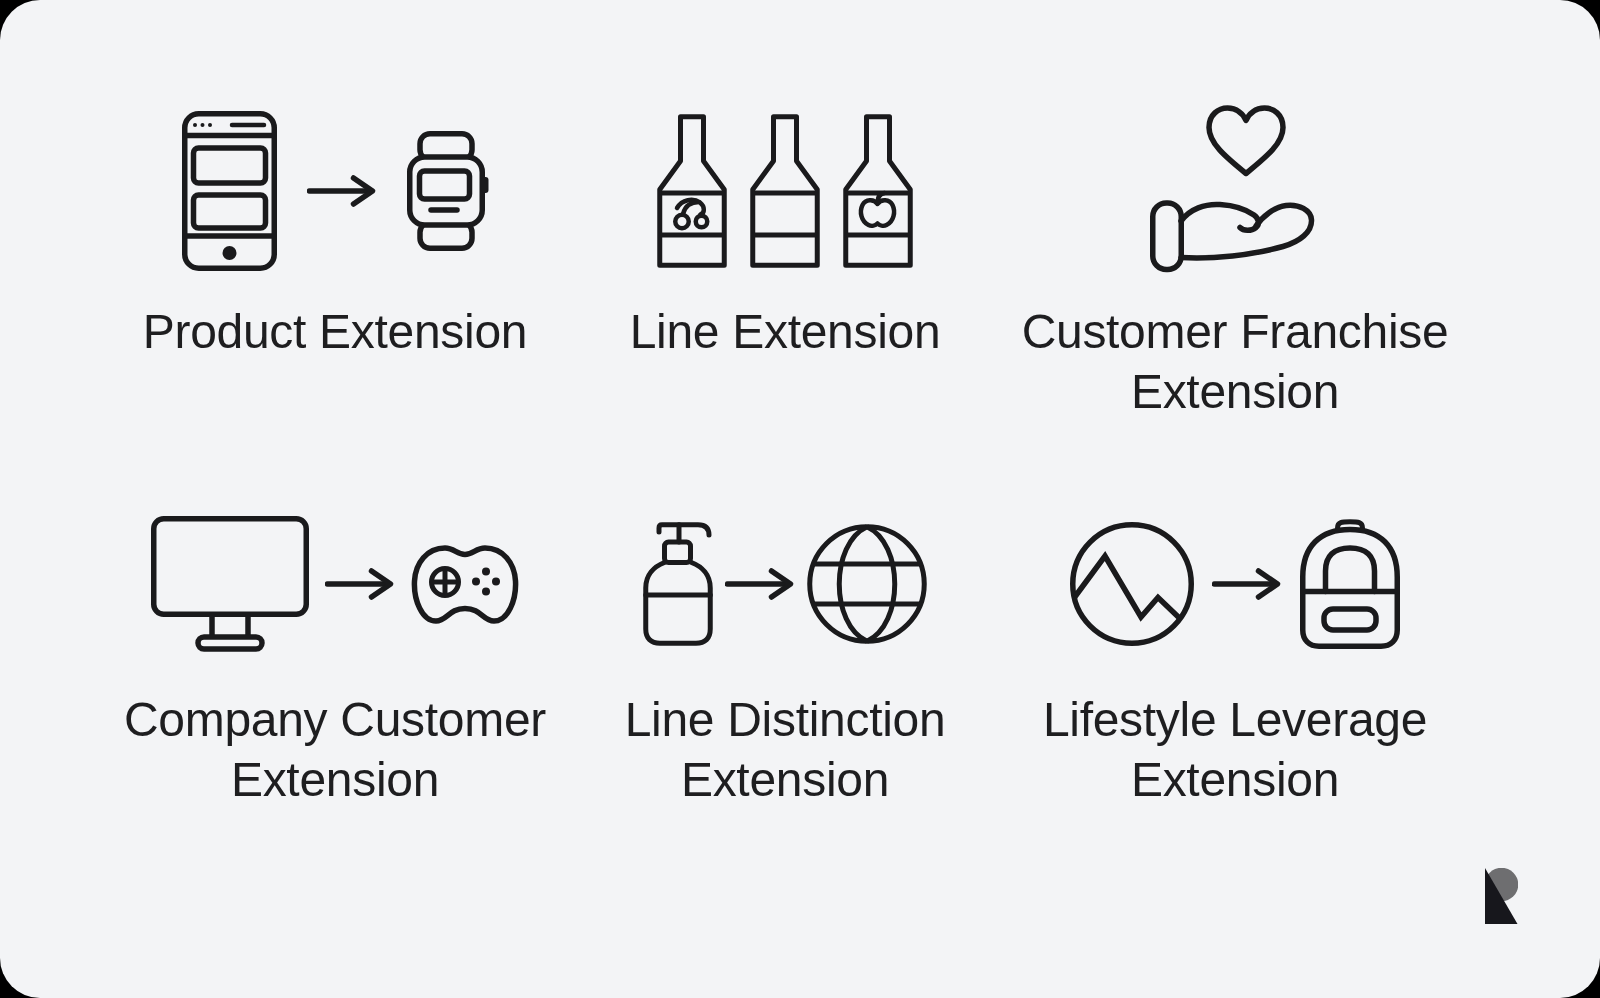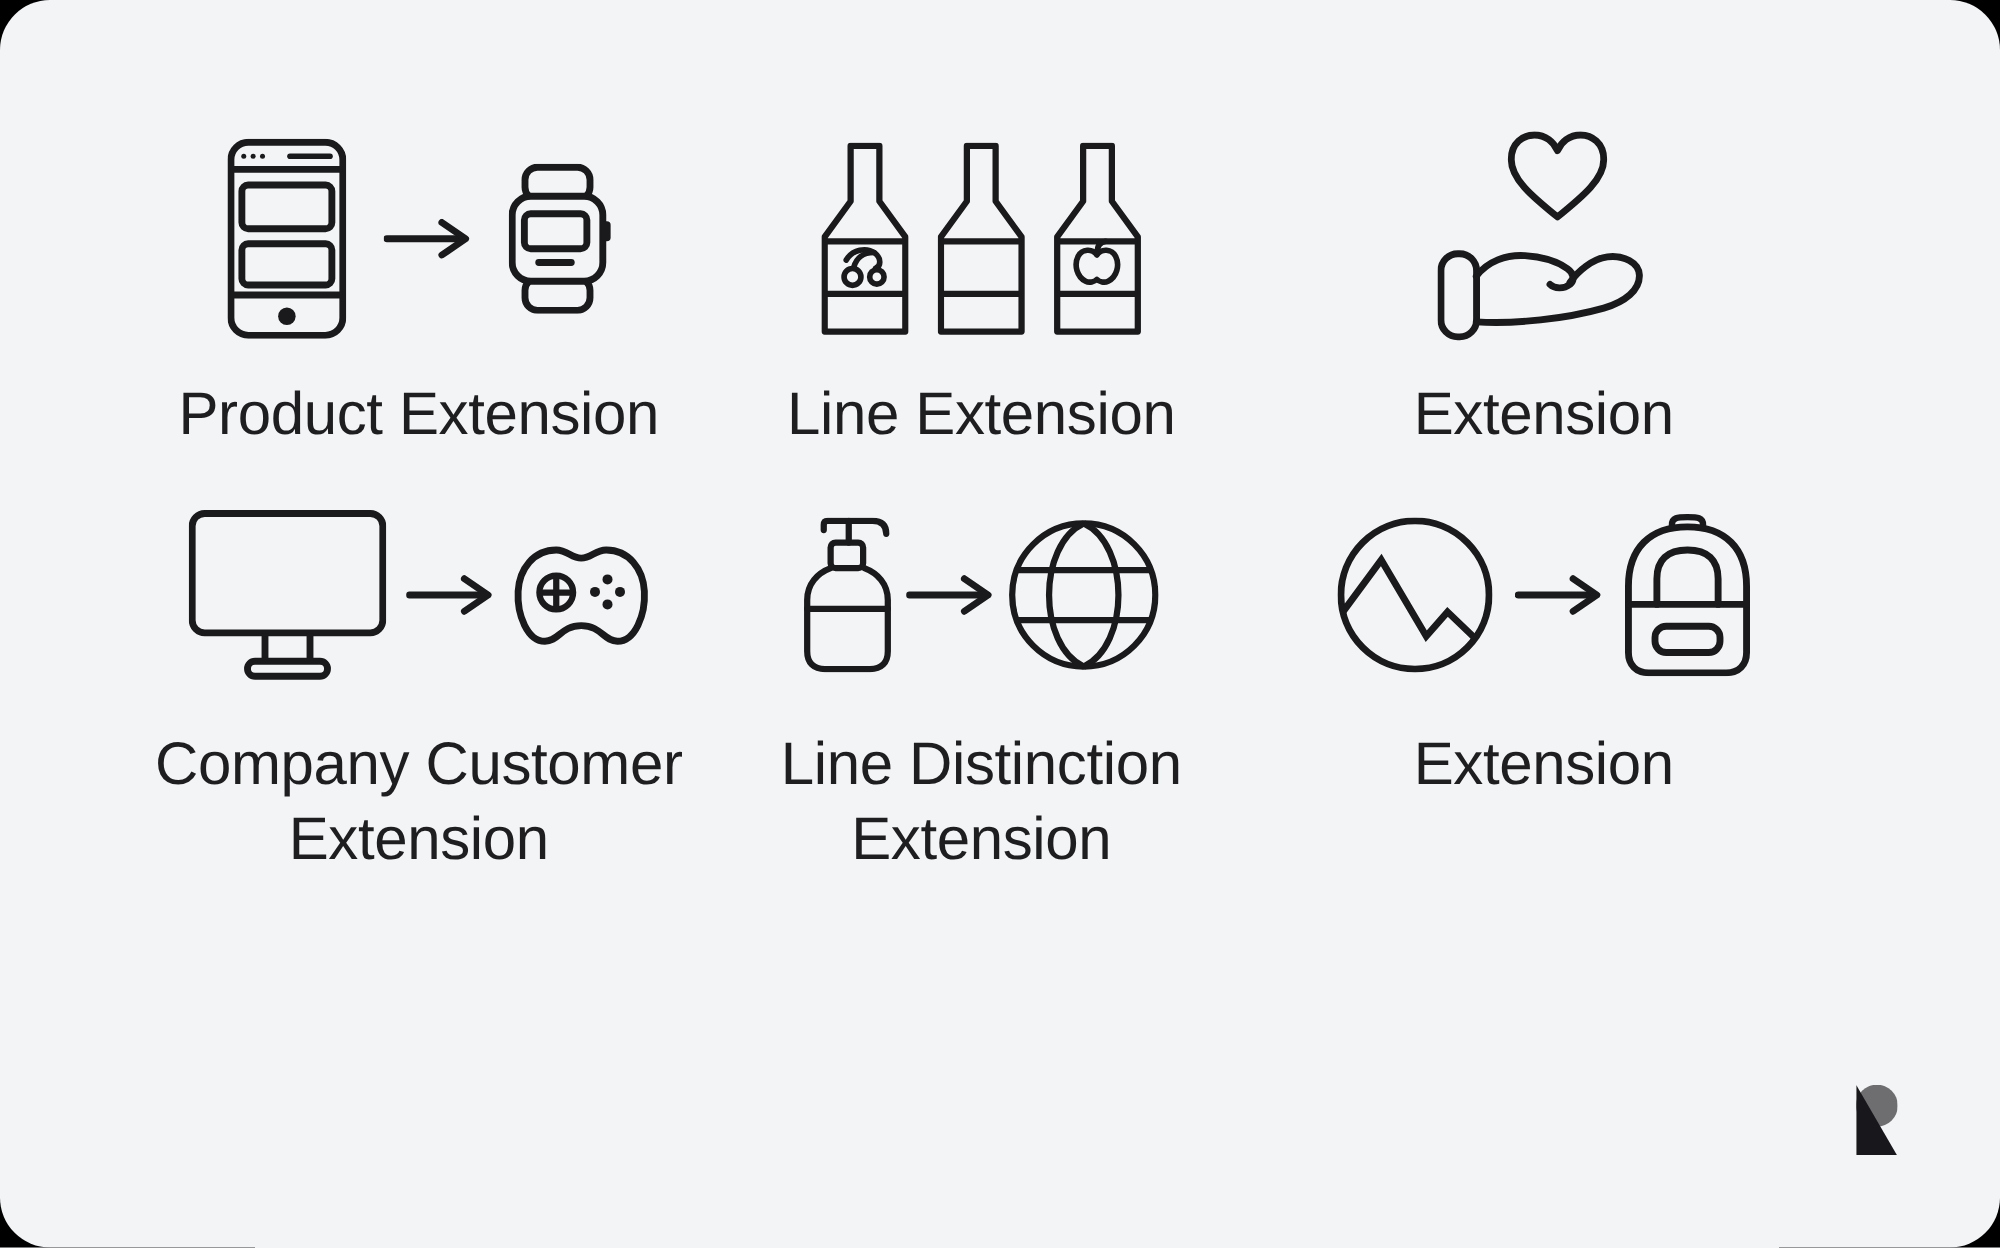--- a/index.html
+++ b/index.html
@@ -11,21 +11,21 @@
   }
   .card{
     position:absolute;inset:0;
     background:#f3f4f6;
     border-radius:40px;
   }
   .grid{
     display:grid;
     grid-template-columns:450px 450px 450px;
     padding:106px 0 0 110px;
-    row-gap:34px;
+    row-gap:82px;
   }
   .cell{display:flex;flex-direction:column;align-items:center;}
   .icons{
     height:170px;
     display:flex;align-items:center;justify-content:center;
   }
   .row2 .icons{height:160px;}
   .gap30{gap:30px}.gap23{gap:23px}.gap16{gap:16px}.gap12{gap:12px}.gap18{gap:18px}
   .label{
     margin-top:26px;
@@ -116,20 +116,21 @@
             <path d="M40 68.5 C19 51.5 3 38 3 22.5 C3 9.5 12.5 3 21.5 3 C30.5 3 37 8.5 40 15.5 C43 8.5 49.5 3 58.5 3 C67.5 3 77 9.5 77 22.5 C77 38 61 51.5 40 68.5 Z"></path>
           </svg>
           <svg width="170" height="82" viewBox="0 0 170 82" fill="none" stroke="#1a1a1c" stroke-width="5.5" stroke-linecap="round" stroke-linejoin="round">
             <rect x="2.75" y="7" width="28.5" height="66.5" rx="13.5"></rect>
             <path d="M31 25 C40 13 55 7.5 70 8.5 C86 9.5 97 14 104 19 C109 22.5 110 28 106 31.5 C101 35.5 93.5 35 90 31.5"></path>
             <path d="M106 30 C112 21 124 11 136 9.5 C149 8 161 14 161.5 24 C162 36 150 45.5 133 50.5 C103 59 62 63.5 31 61.5"></path>
           </svg>
         </div>
       </div>
       <div class="label">
+        <div>Customer Franchise</div>
         <div>Extension</div>
       </div>
     </div>
 
     <div class="cell row2">
       <div class="icons gap16">
         <svg width="158" height="136" viewBox="0 0 158 136" fill="none" stroke="#1a1a1c" stroke-width="5.5">
           <rect x="2.75" y="2.75" width="152.5" height="95.5" rx="10"></rect>
           <path d="M61 98.5 V121 M97 98.5 V121"></path>
           <rect x="47" y="121" width="64" height="12" rx="6"></rect>
@@ -198,20 +199,21 @@
         </svg>
         <svg width="100" height="130" viewBox="0 0 100 130" fill="none" stroke="#1a1a1c" stroke-width="5.5" stroke-linecap="round">
           <path d="M37.5 10.5 V9 C37.5 3 42 2.75 50 2.75 C58 2.75 62.5 3 62.5 9 V10.5" stroke-width="5"></path>
           <path d="M2.75 111 V58 C2.75 27.5 20 10.5 50 10.5 C80 10.5 97.25 27.5 97.25 58 V111 C97.25 121 91 127.25 81 127.25 H19 C9 127.25 2.75 121 2.75 111 Z" fill="#f3f4f6"></path>
           <path d="M25.5 72.5 V52 C25.5 37 34 29 50 29 C66 29 74.5 37 74.5 52 V72.5"></path>
           <line x1="2.75" y1="72.5" x2="97.25" y2="72.5"></line>
           <rect x="24" y="90" width="52" height="21" rx="9"></rect>
         </svg>
       </div>
       <div class="label">
+        <div>Lifestyle Leverage</div>
         <div>Extension</div>
       </div>
     </div>
 
   </div>
 
   <svg class="logo" viewBox="0 0 33 56">
     <circle cx="16.5" cy="16.5" r="16.75" fill="#6e6e70"></circle>
     <path d="M0 0 L32.5 56 L0 56 Z" fill="#17171c"></path>
   </svg>

